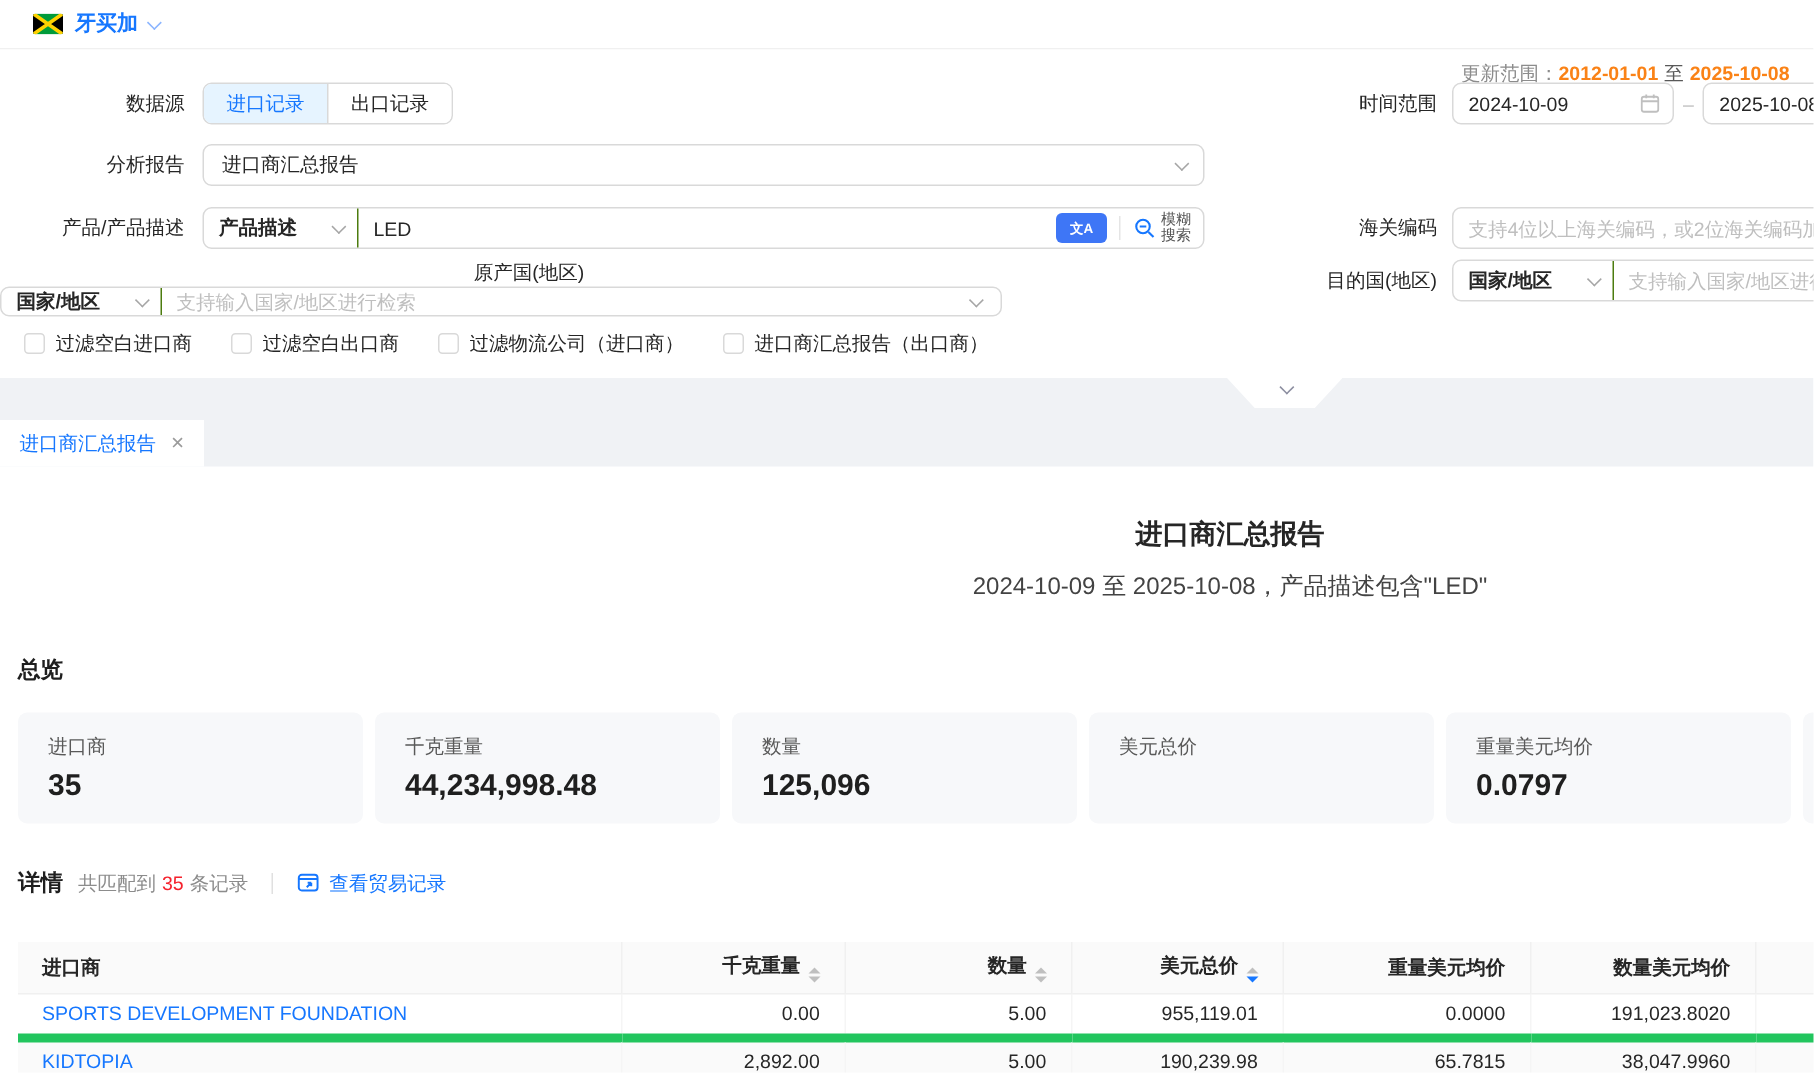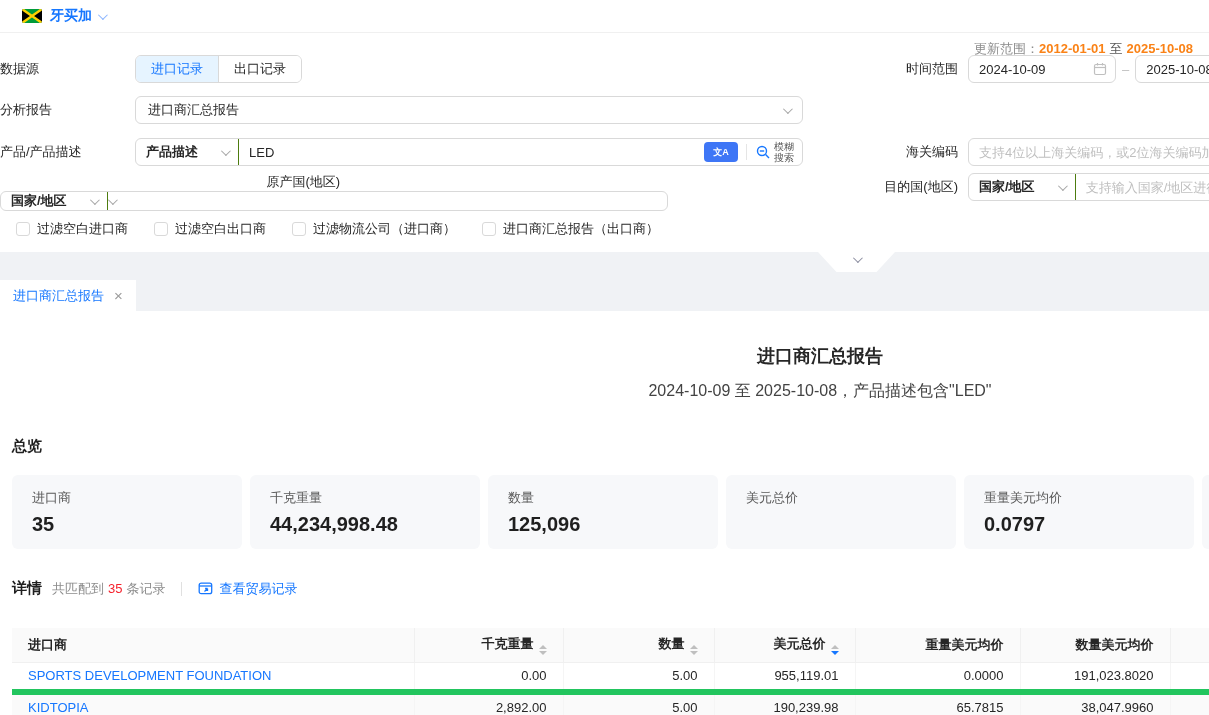--- a/index.html
+++ b/index.html
@@ -11,21 +11,21 @@
     border-bottom:1px solid #f0f0f0; background:#fff; }
   .flag-wrap { width:20px; height:14px; border-radius:2px; overflow:hidden; display:inline-block; }
   .country-name { color:#1677ff; font-size:14px; font-weight:700; margin:0 6px 0 8px; }
   .chev { display:inline-block; width:7px; height:7px; border-right:1.6px solid #8ab4ff;
     border-bottom:1.6px solid #8ab4ff; transform:rotate(45deg) translateY(-2px); }
   .chev.gray { border-color:#a6a6a6; }
 
   
   .filter { position:relative; height:219px; background:#fff; }
   .frow { position:absolute; display:flex; align-items:center; height:28px; }
-  .flabel { width:135px; padding-right:12px; color:#262626; flex:none; }
+  .flabel { width:135px; text-align:right; padding-right:12px; color:#262626; flex:none; }
   .rrow { position:absolute; left:872px; display:flex; align-items:center; height:28px; width:480px; }
   .rlabel { width:96px; text-align:right; padding-right:10px; flex:none; }
 
   .update-range { position:absolute; top:7px; right:16px; font-size:13px; color:#8c8c8c; }
   .update-range b { color:#fa8216; font-weight:700; }
   .update-range .joiner { color:#595959; font-weight:400; margin:0 4px; }
 
   .seg { display:inline-flex; border:1px solid #d9d9d9; border-radius:6px; overflow:hidden; height:28px; background:#fff; }
   .seg-item { padding:0 15px; line-height:26px; cursor:pointer; color:#262626; background:#fff; }
   .seg-item + .seg-item { border-left:1px solid #d9d9d9; }
@@ -190,20 +190,21 @@
     </div>
   </div>
 
   <div class="frow" style="top:140px; left:0;flex-direction:column;">
     <span class="flabel">原产国(地区)</span>
     <div class="box" style="width:668px;">
       <span class="sel-part">
         <span>国家/地区</span>
         <span class="chev gray"></span>
       </span>
+      <input placeholder="支持输入国家/地区进行检索" style="">
       <span class="chev gray" style="margin-right:14px;"></span>
     </div>
   </div>
 
   <div class="rrow" style="top:140px;">
     <span class="rlabel">目的国(地区)</span>
     <div class="box" style="width:330px;">
       <span class="sel-part">
         <span>国家/地区</span>
         <span class="chev gray"></span>

